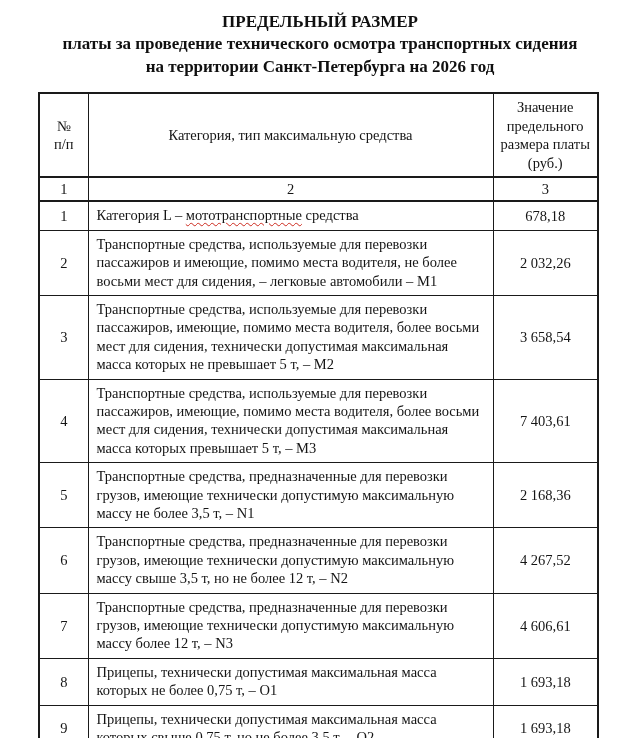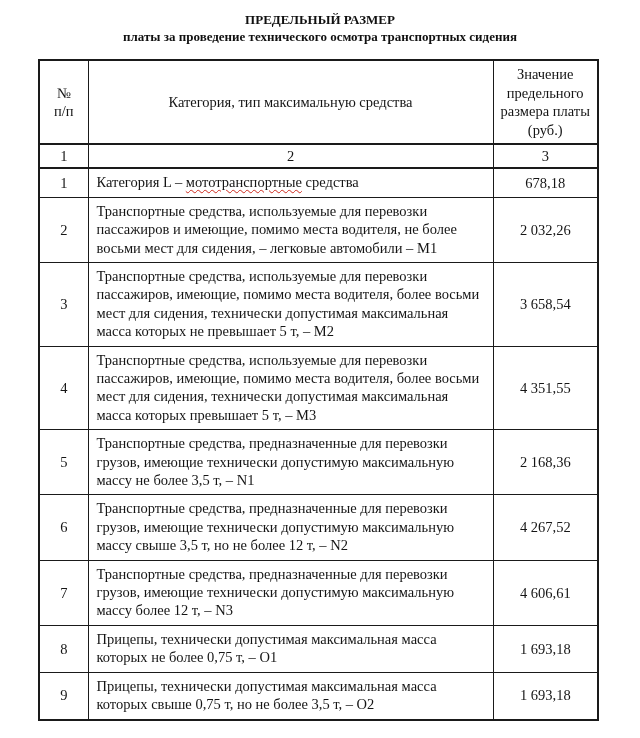--- a/index.html
+++ b/index.html
@@ -12,21 +12,21 @@
   .page {
     width: 640px;
     height: 738px;
     background: #ffffff;
     overflow: hidden;
   }
   .title-block {
     padding-top: 11px;
     text-align: center;
     font-weight: bold;
-    font-size: 13px;
+    font-size: 17px;
     line-height: 1.32;
     color: #101010;
   }
   .fees-table {
     border-collapse: collapse;
     table-layout: fixed;
     margin: 14px 0 0 38px;
     width: 559px;
     border: 2px solid #1a1a1a;
     font-size: 14.5px;
@@ -58,20 +58,21 @@
   }
 </style>
 </head>
 <body>
 
 <div class="page">
 
   <div class="title-block">
     <div>ПРЕДЕЛЬНЫЙ РАЗМЕР</div>
     <div>платы за проведение технического осмотра транспортных сидения</div>
+    <div>на территории Санкт-Петербурга на 2026 год</div>
   </div>
 
   <table class="fees-table">
     <colgroup>
       <col class="c-num">
       <col class="c-cat">
       <col class="c-val">
     </colgroup>
     <tbody>
       <tr class="header-row">
@@ -100,21 +101,21 @@
 
     <tr>
       <td class="num">3</td>
       <td class="cat">Транспортные средства, используемые для перевозки пассажиров, имеющие, помимо места водителя, более восьми мест для сидения, технически допустимая максимальная масса которых не превышает 5 т, – М2</td>
       <td class="val">3 658,54</td>
     </tr>
 
     <tr>
       <td class="num">4</td>
       <td class="cat">Транспортные средства, используемые для перевозки пассажиров, имеющие, помимо места водителя, более восьми мест для сидения, технически допустимая максимальная масса которых превышает 5 т, – М3</td>
-      <td class="val">4 351,55</td>
+      <td class="val">7 403,61</td>
     </tr>
 
     <tr>
       <td class="num">5</td>
       <td class="cat">Транспортные средства, предназначенные для перевозки грузов, имеющие технически допустимую максимальную массу не более 3,5 т, – N1</td>
       <td class="val">2 168,36</td>
     </tr>
 
     <tr>
       <td class="num">6</td>

